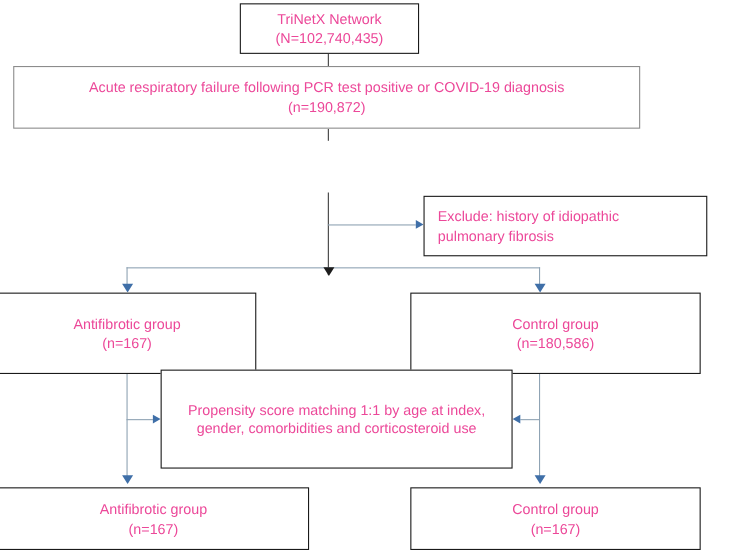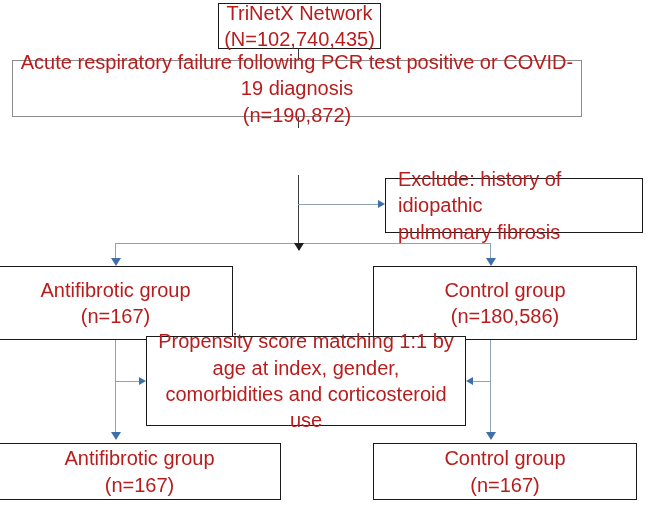--- a/index.html
+++ b/index.html
@@ -16,22 +16,22 @@
     overflow: hidden;
   }
   .box {
     position: absolute;
     box-sizing: border-box;
     background: #ffffff;
     display: flex;
     align-items: center;
     justify-content: center;
     text-align: center;
-    color: #b91c1c;
-    font-size: 20px;
+    color: #ec4899;
+    font-size: 13px;
     line-height: 1.32;
     padding: 2px 6px;
     z-index: 3;
   }
   .box .txt { display: block; white-space: pre-line; }
   .b-thin  { border: 1px solid #8c8c8c; }
   .b-thick { border: 1.6px solid #1a1a1a; }
 
   
   .vline, .hline {

